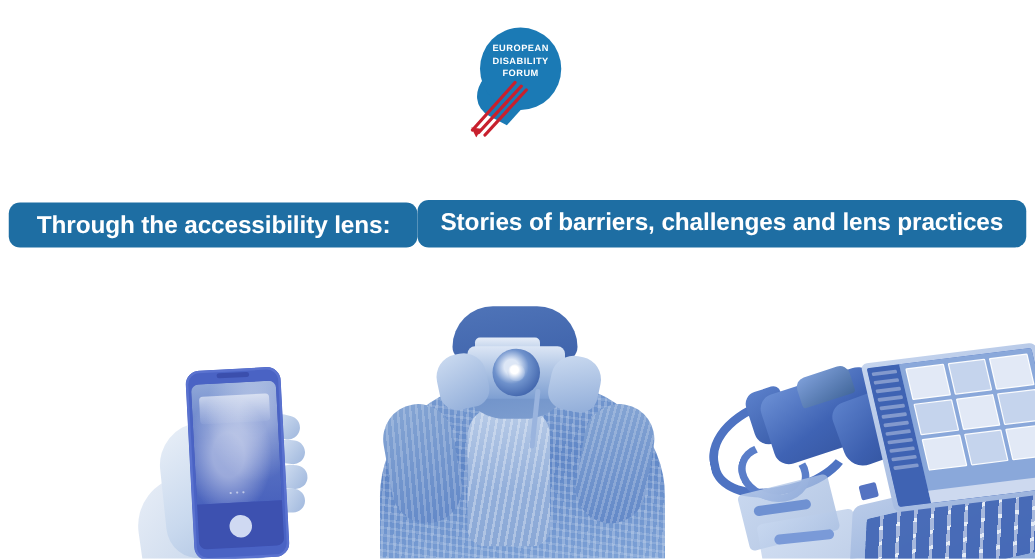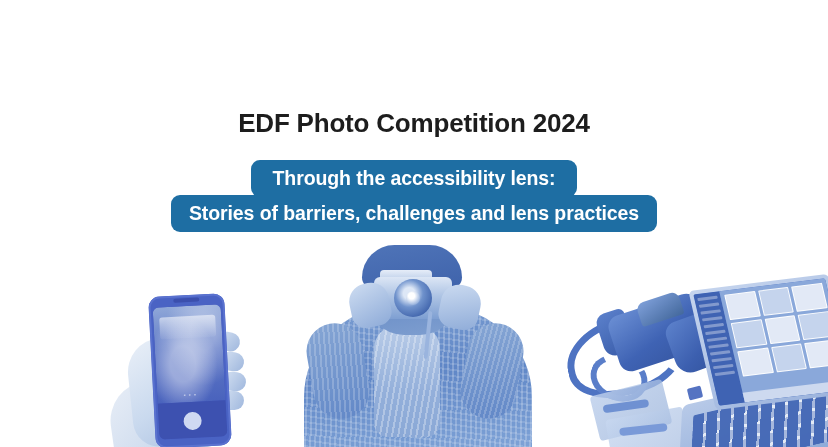--- a/index.html
+++ b/index.html
@@ -91,21 +91,21 @@
     color: #1d1d1d;
     letter-spacing: -0.2px;
   }
 
   
   .banner {
     position: absolute;
     top: 160px;
     left: 0; right: 0;
     display: flex;
-    flex-direction: column;
+    flex-direction: row;
     align-items: center;
     justify-content: center;
   }
   .banner-line {
     background: #1e6ea3;
     color: #ffffff;
     font-size: 19.5px;
     font-weight: 700;
     letter-spacing: -0.1px;
     line-height: 1;
@@ -499,22 +499,40 @@
       repeating-linear-gradient(0deg, #3f63b3 0 9px, rgba(255,255,255,0.55) 9px 12px);
     border-radius: 2px;
     opacity: 0.9;
   }
 </style>
 </head>
 <body>
 
 <div class="poster">
 
-
-  <div class="title">EDF Photo Competition 2024</div>
+  <div class="logo-wrap">
+    <div class="logo">
+      <div class="logo-tail"></div>
+      <div class="logo-bubble"></div>
+      <svg class="logo-stripes" viewBox="0 0 54 54">
+        <g stroke="#c8202d" stroke-width="2.6" stroke-linecap="round" fill="none">
+          <path d="M6 48 L40 10"></path>
+          <path d="M11 50 L45 13"></path>
+          <path d="M16 52 L49 16"></path>
+        </g>
+        <path d="M5 46 L9 54 L13 47 Z" fill="#c8202d"></path>
+      </svg>
+      <div class="logo-text">
+        <span>EUROPEAN</span>
+        <span>DISABILITY</span>
+        <span>FORUM</span>
+      </div>
+    </div>
+  </div>
+
 
   <div class="banner">
     <div class="banner-line banner-line-1">Through the accessibility lens:</div>
     <div class="banner-line banner-line-2">Stories of barriers, challenges and lens practices</div>
   </div>
 
   <div class="photos">
 
     <div class="photo ph-left">
       <div class="hand-sleeve"></div>

